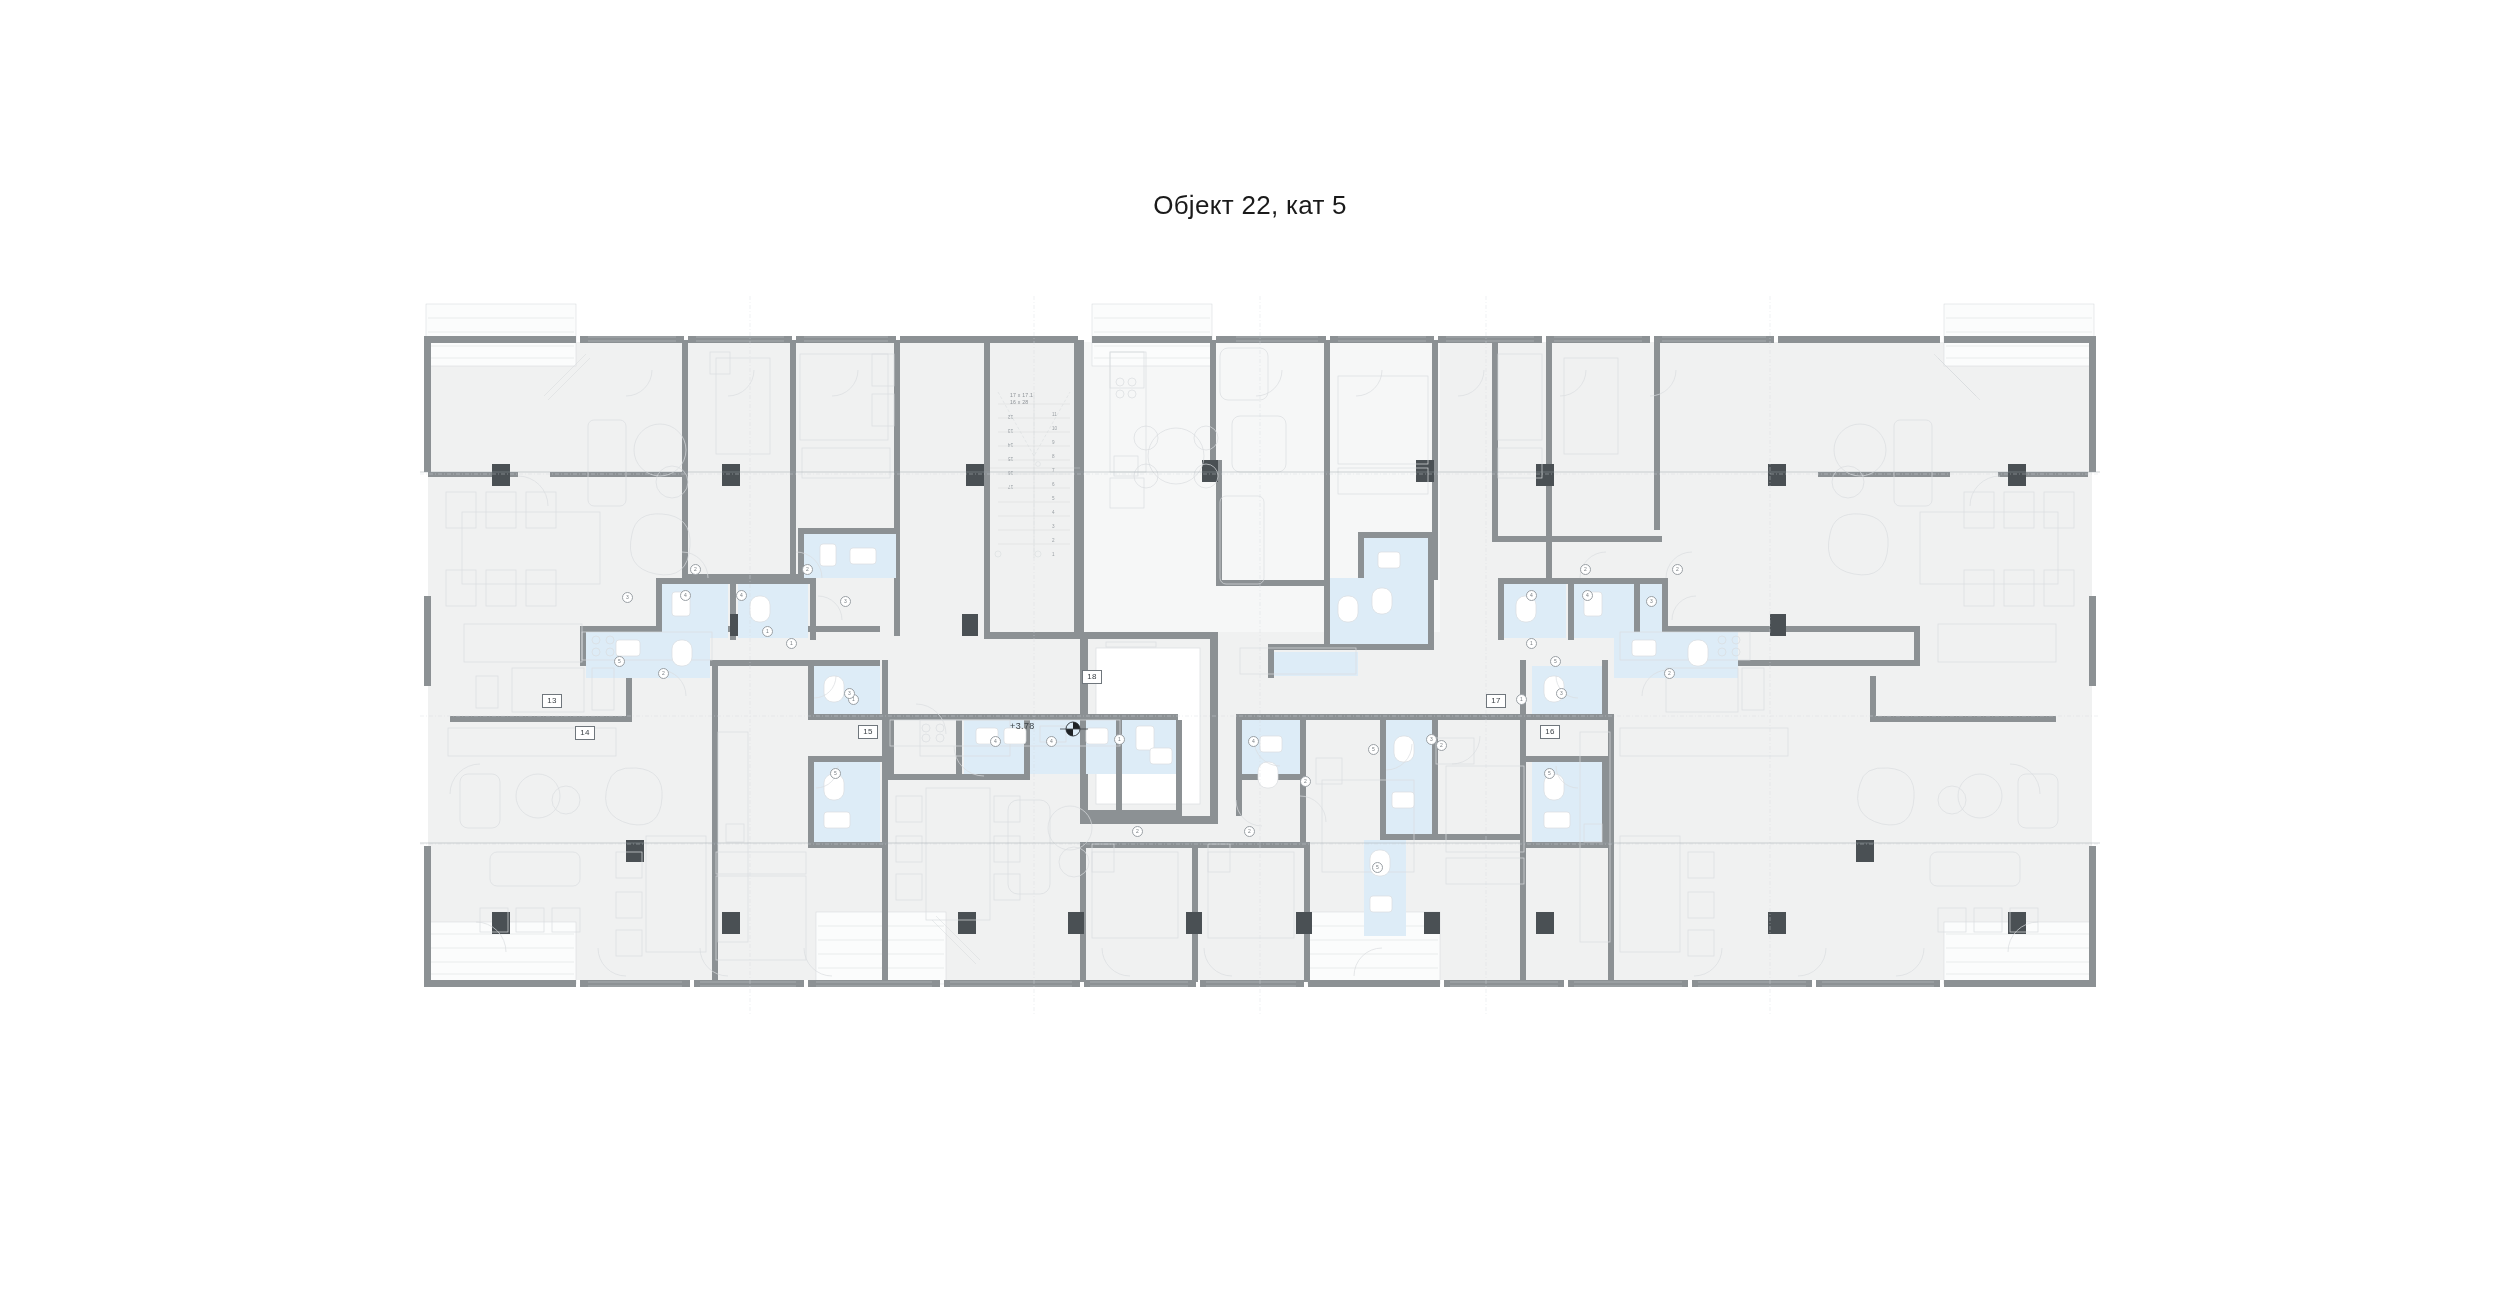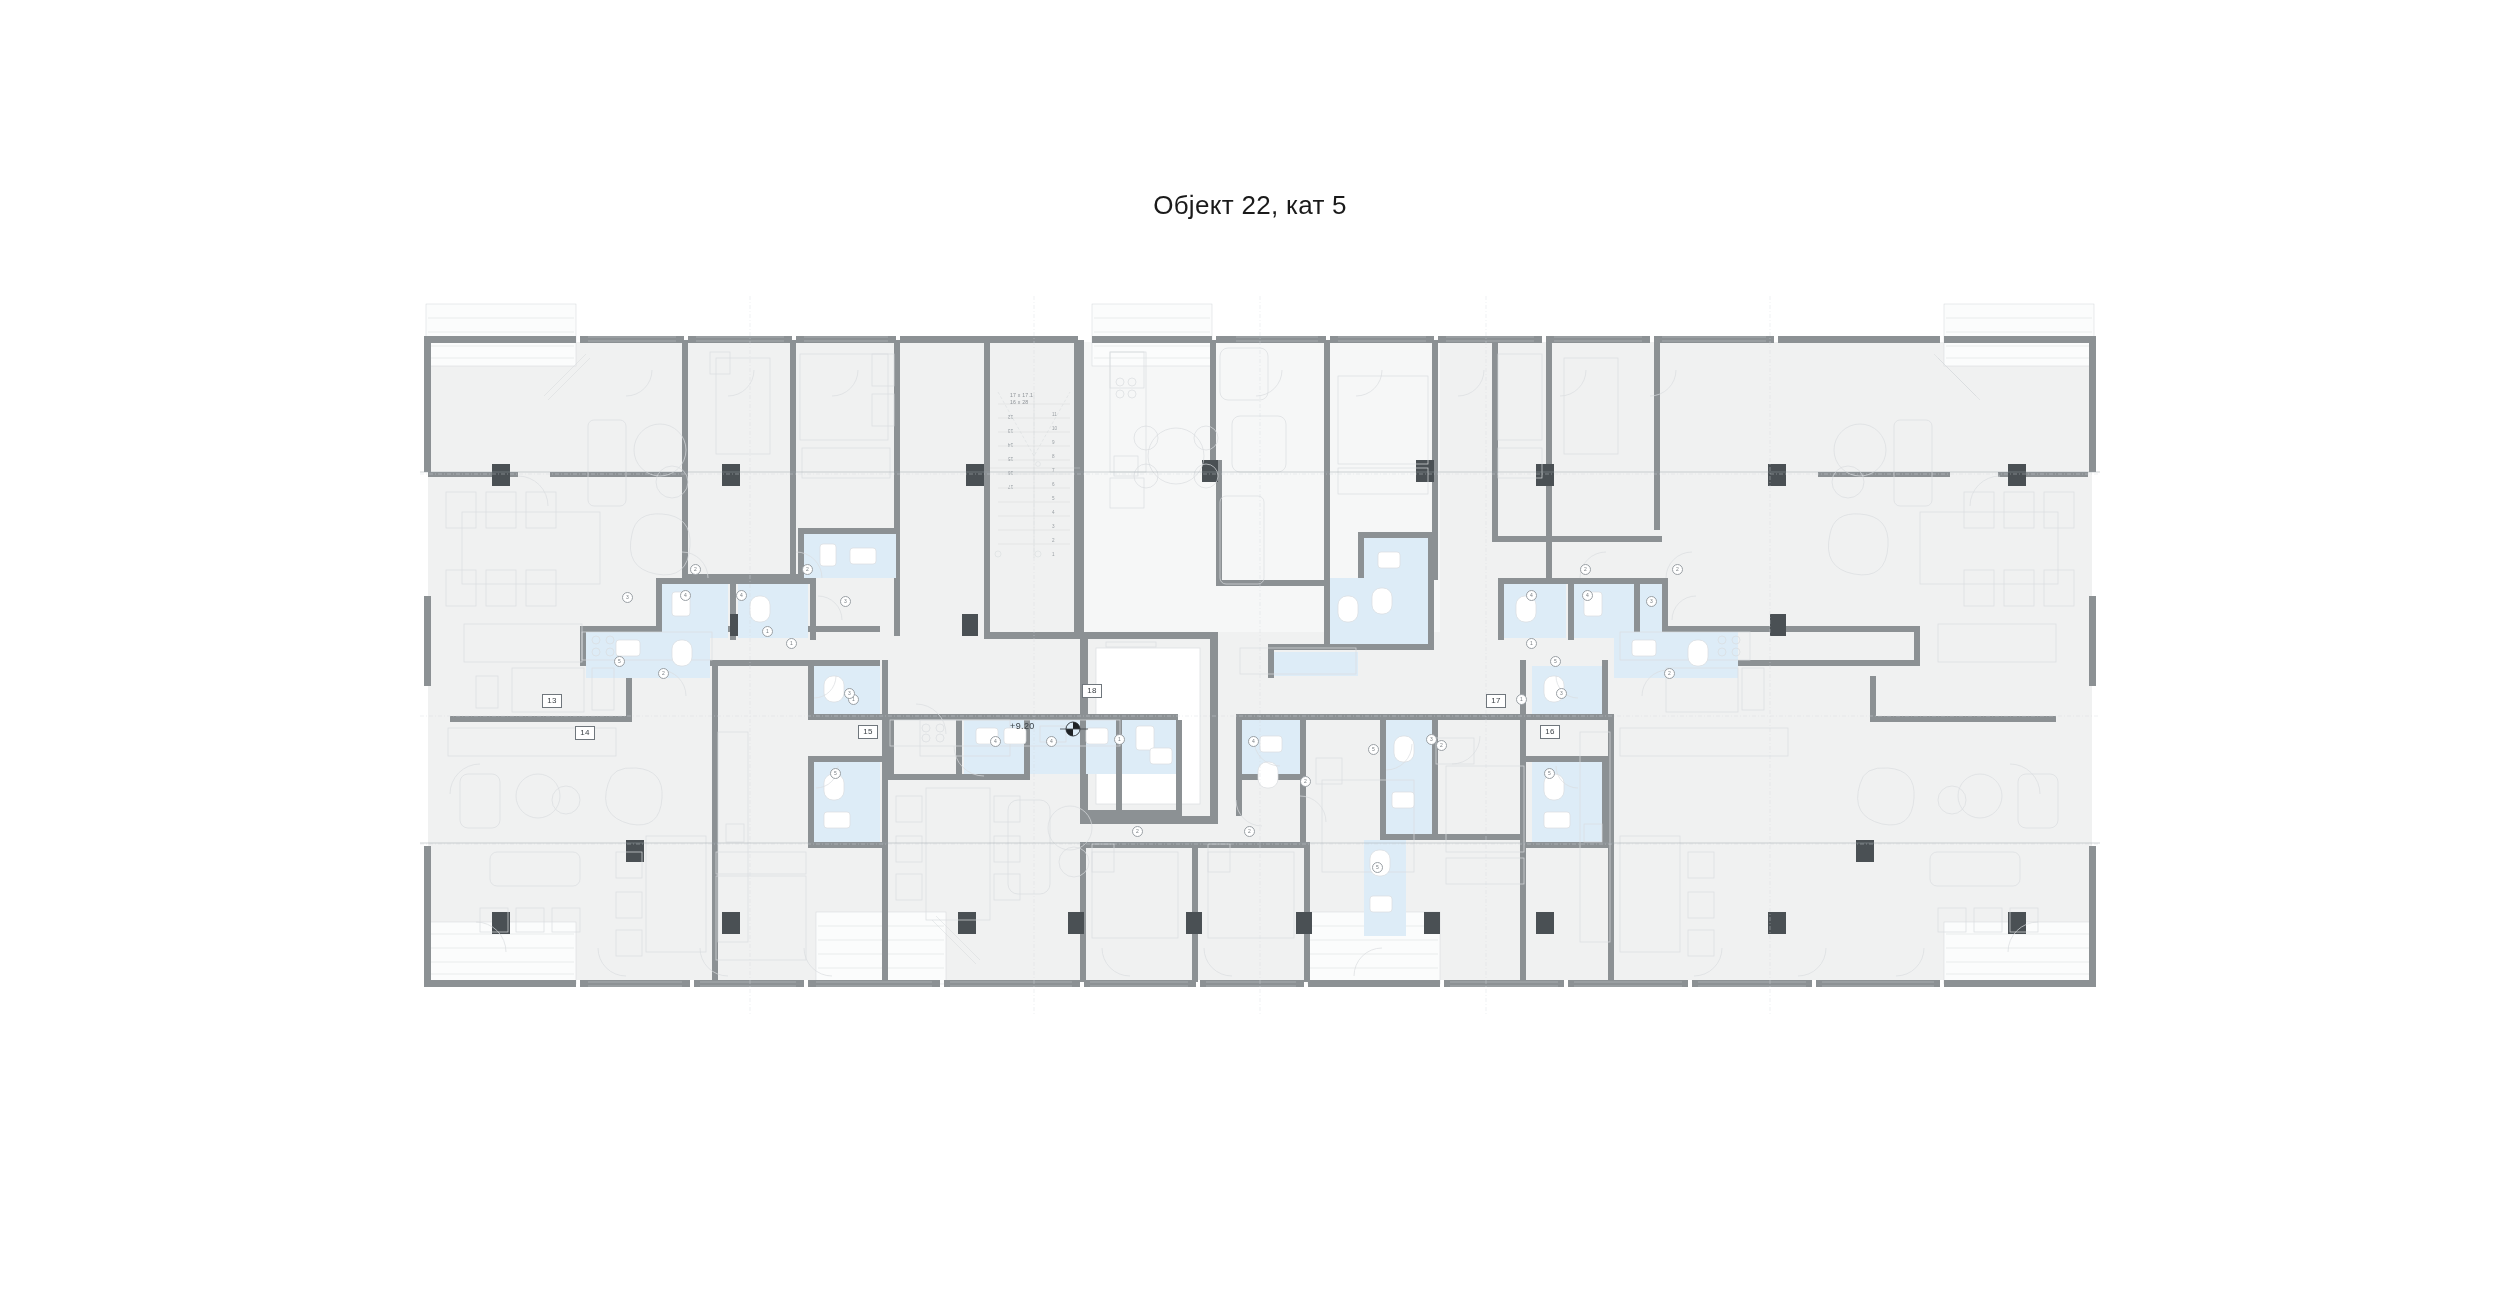--- a/index.html
+++ b/index.html
@@ -880,23 +880,23 @@
       <div class="tinyv" style="position: absolute; left: 48px; top: 656px;"></div>
       <div class="tinyv" style="position: absolute; left: 1612px; top: 652px;"></div>
       <div class="tinyv" style="position: absolute; left: 1620px; top: 656px;"></div>
     </div>
 
   <div class="aptnum" style="left:122px;top:398px;">13</div>
   <div class="aptnum" style="left:155px;top:430px;">14</div>
   <div class="aptnum" style="left:438px;top:429px;">15</div>
   <div class="aptnum" style="left:1120px;top:429px;">16</div>
   <div class="aptnum" style="left:1066px;top:398px;">17</div>
-  <div class="aptnum" style="left:662px;top:388px;">18</div>
-
-  <div class="elev" style="left:590px;top:425px;">+9.20</div>
+  <div class="aptnum" style="left:662px;top:374px;">18</div>
+
+  <div class="elev" style="left:590px;top:425px;">+3.78</div>
 
   <div class="tiny" style="position:absolute;left:590px;top:96px;line-height:1.35;">
     <span>17 x 17.1</span><br>
     <span>16 x 28</span>
   </div>
 
   <div id="stairnums">
       <div class="stairnum" style="left: 632px; top: 256px;">1</div>
       <div class="stairnum" style="left: 632px; top: 242px;">2</div>
       <div class="stairnum" style="left: 632px; top: 228px;">3</div>

